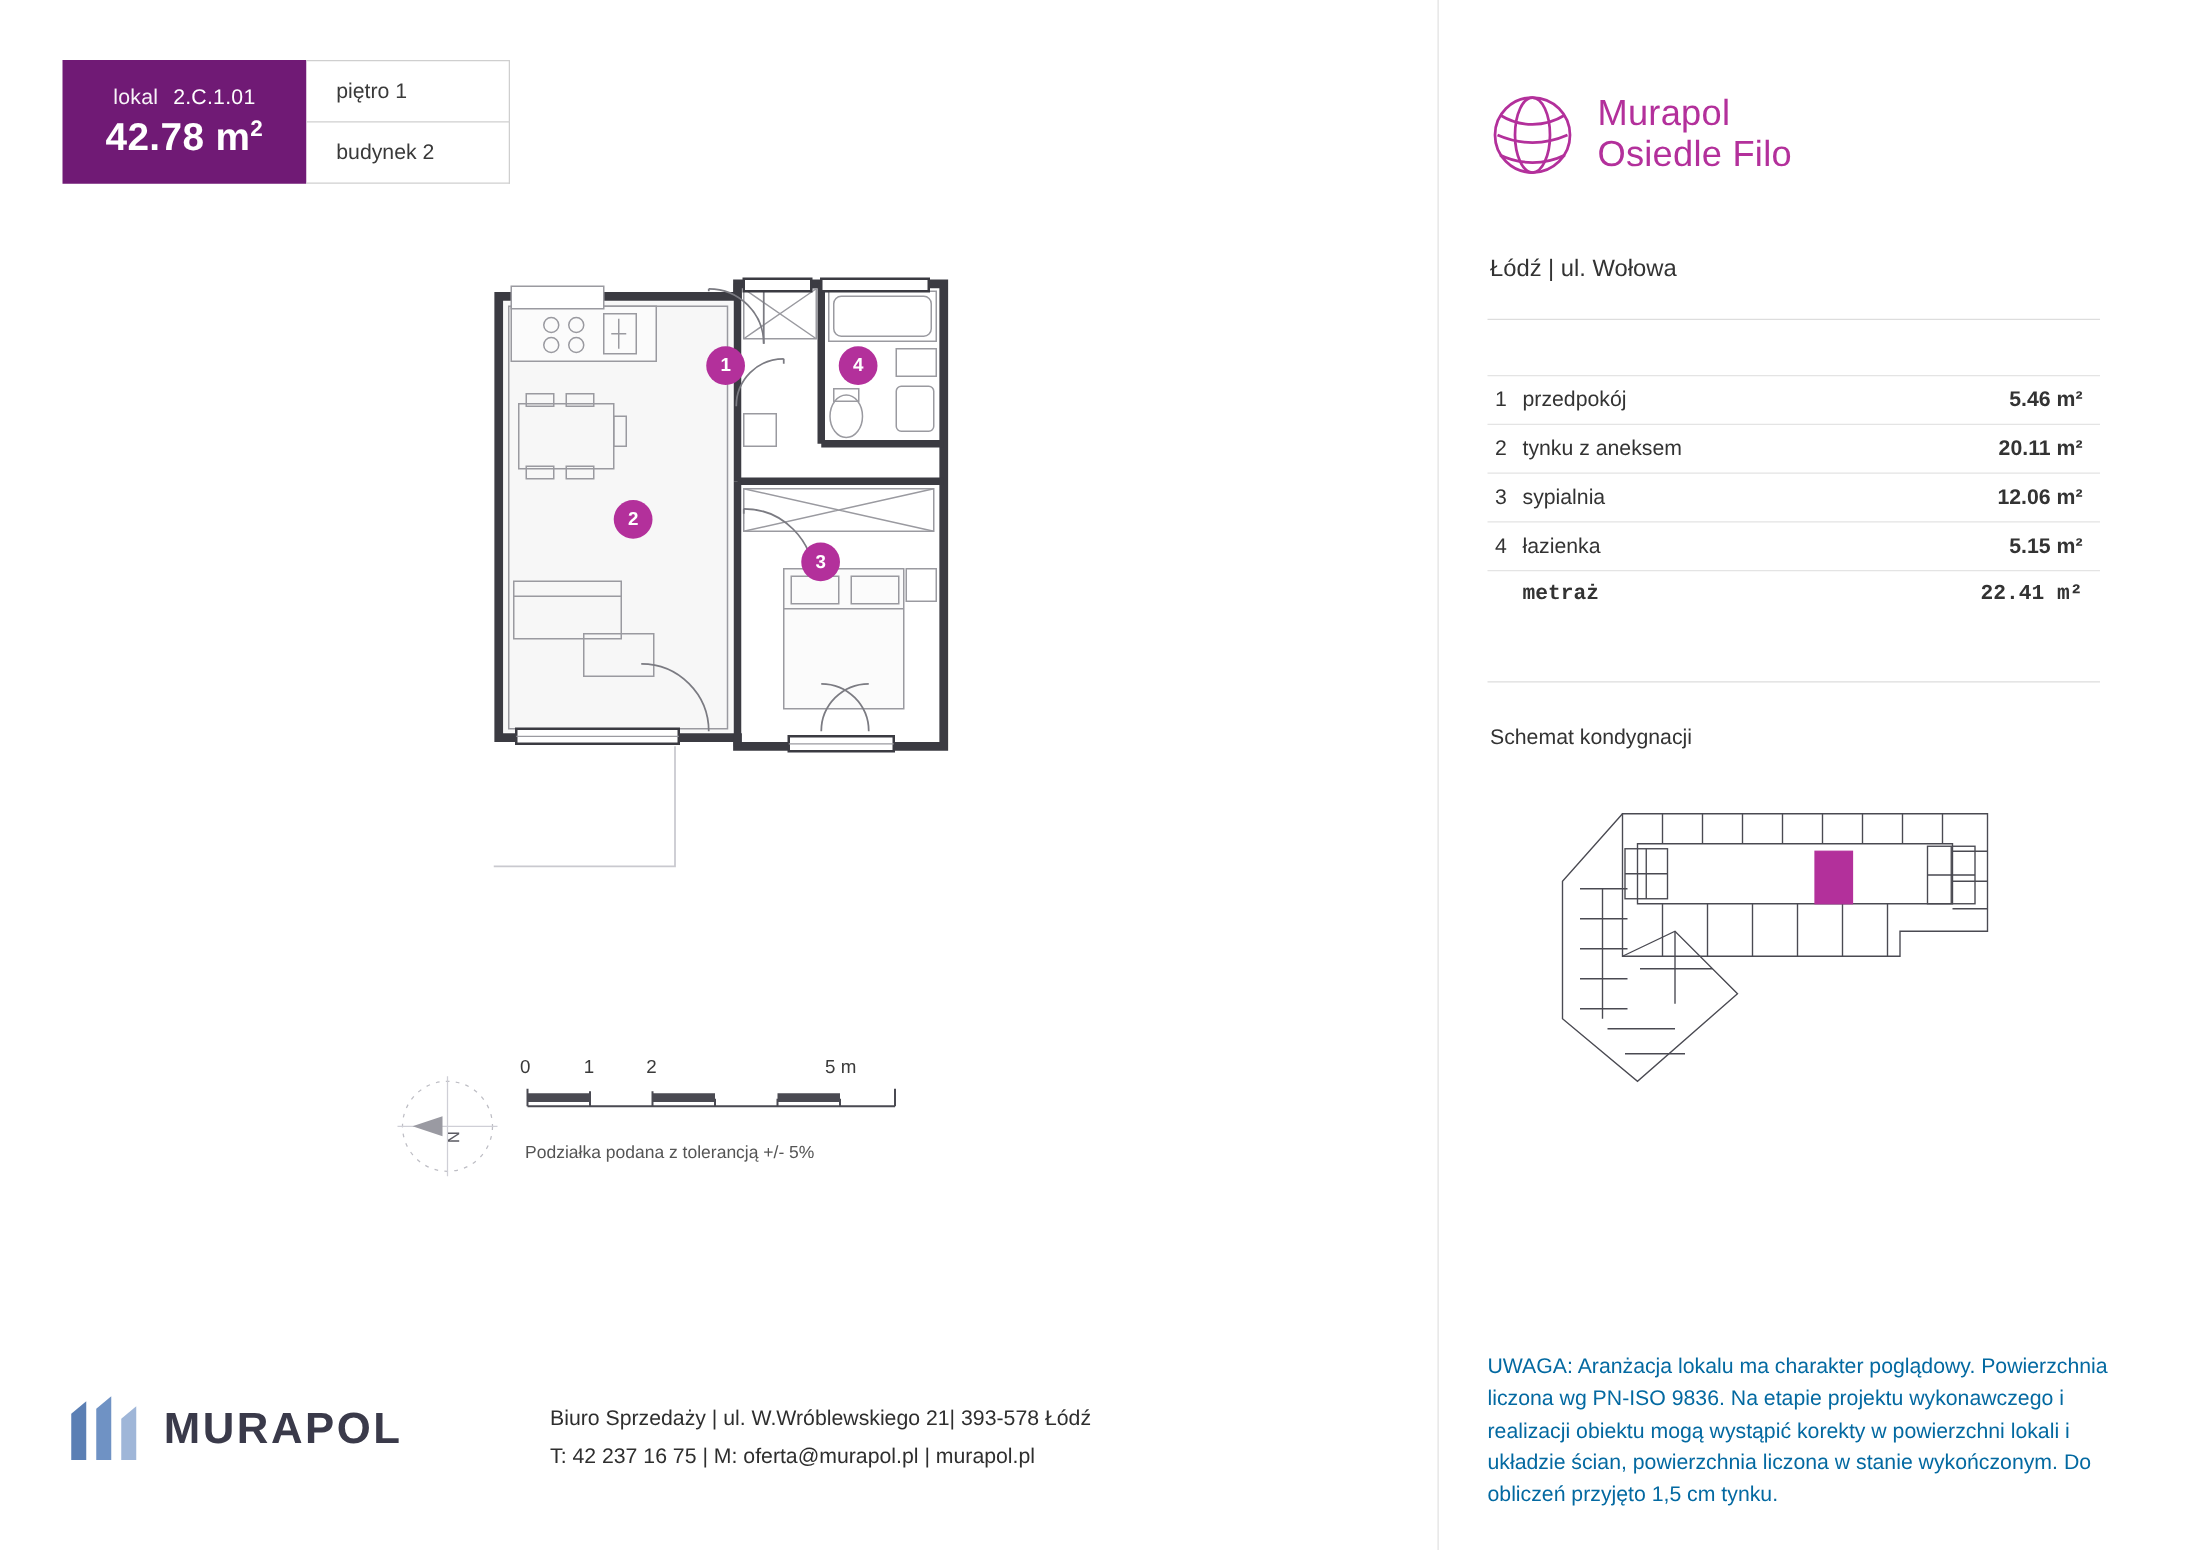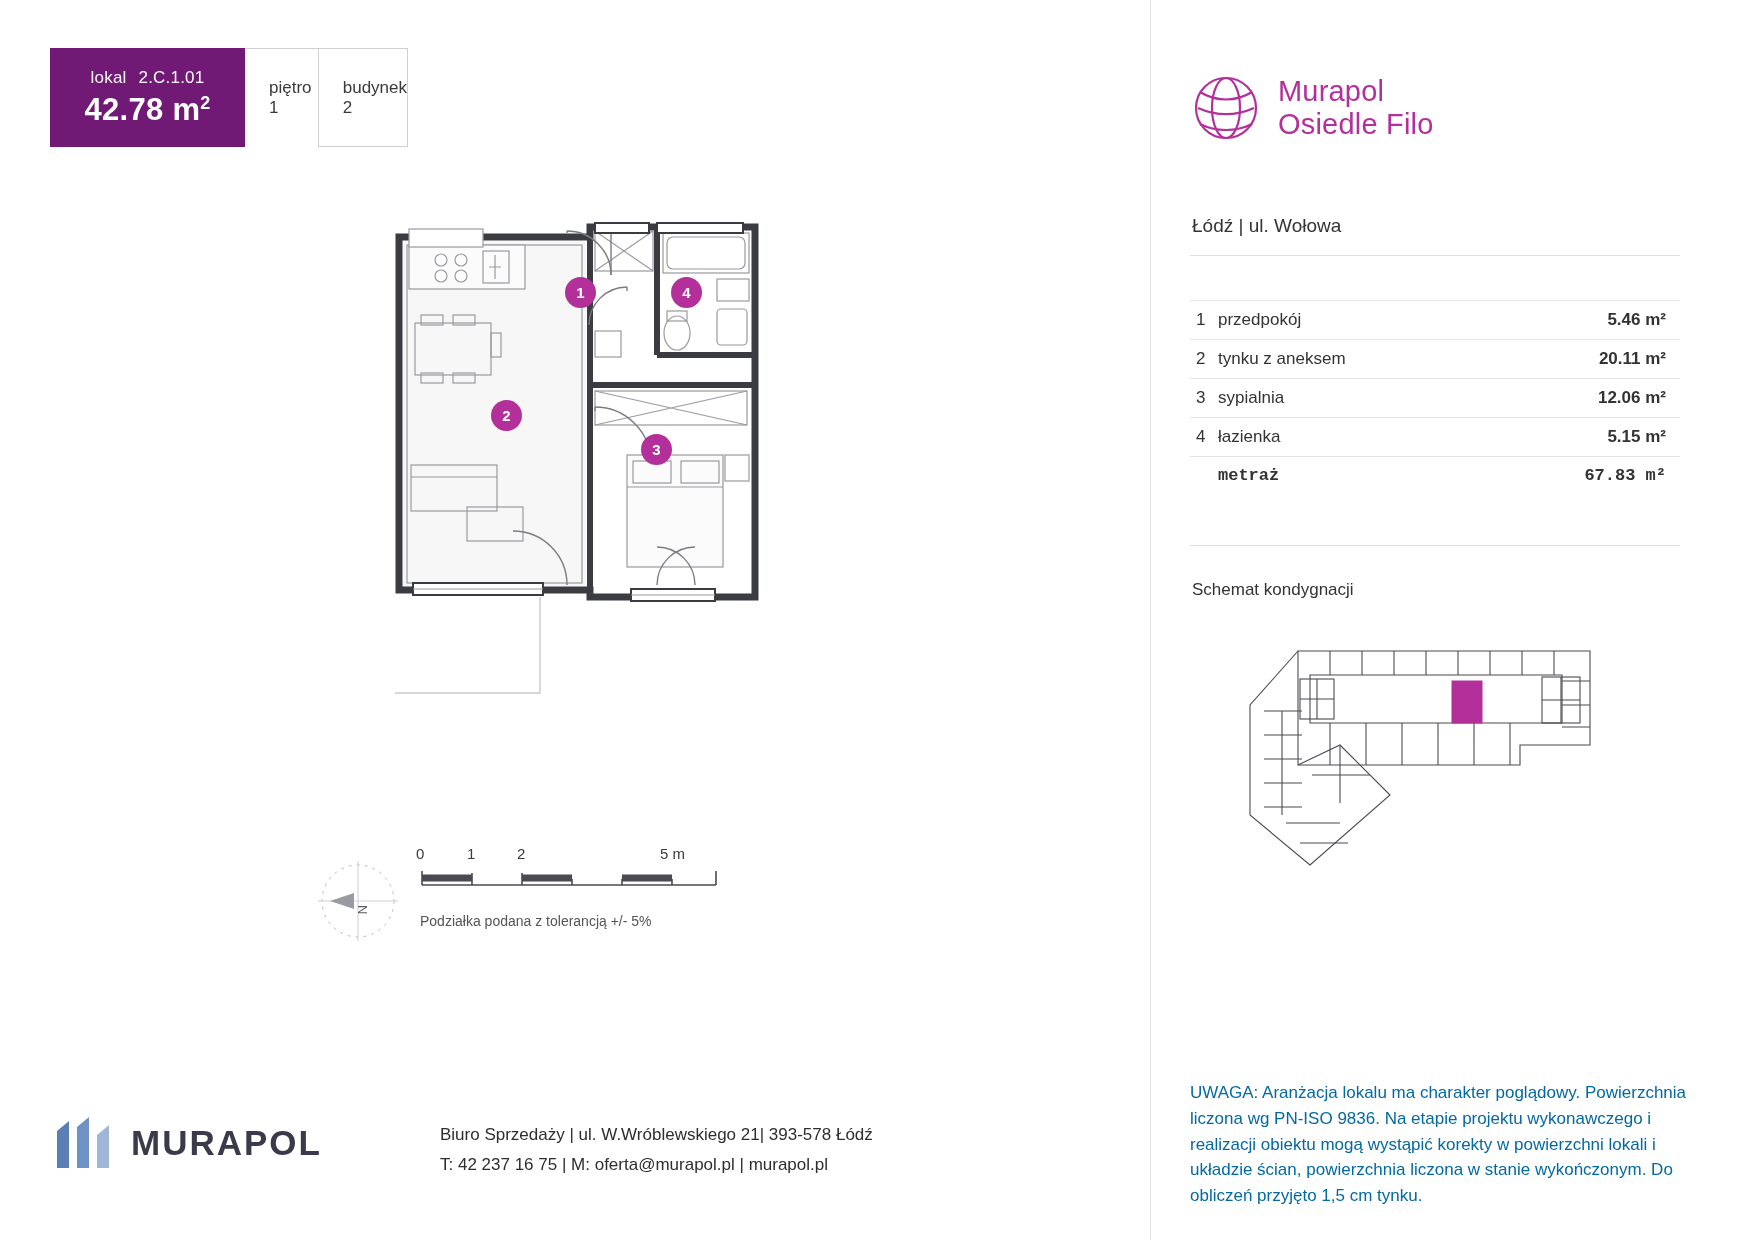--- a/index.html
+++ b/index.html
@@ -19,21 +19,21 @@
     background:#701a75;color:#fff;width:195px;height:99px;
     display:flex;flex-direction:column;justify-content:center;align-items:center;
     box-sizing:border-box;
   }
   .badge .lokal-line{font-size:17px;letter-spacing:.2px;margin-bottom:4px;}
   .badge .lokal-line .lbl{font-weight:400;opacity:.95;}
   .badge .lokal-line .val{font-weight:400;margin-left:7px;}
   .badge .area{font-size:31px;font-weight:700;letter-spacing:.3px;}
   .badge .area sup{font-size:18px;vertical-align:super;}
 
-  .meta{display:flex;flex-direction:row;width:163px;}
+  .meta{display:flex;flex-direction:column;width:163px;}
   .meta .cell{
     flex:1;border:1px solid #cfcfcf;border-left:none;
     display:flex;align-items:center;padding-left:24px;
     font-size:17px;color:#3a3a3a;box-sizing:border-box;
   }
   .meta .cell:first-child{border-bottom:none;}
 
   
   .plan{position:absolute;left:395px;top:215px;width:460px;height:500px;}
   .plan svg{display:block;}
@@ -54,21 +54,21 @@
   .vline{position:absolute;left:1150px;top:0;width:1px;height:1240px;background:#e2e2e2;}
 
   
   .right{position:absolute;left:1190px;top:0;width:530px;height:1240px;}
 
   .brand{position:absolute;left:0px;top:68px;display:flex;align-items:center;}
   .brand .logo{width:72px;height:80px;margin-right:16px;}
   .brand .names{line-height:1.15;}
   .brand .n1{font-size:29px;color:#b3309b;letter-spacing:.2px;}
   .brand .n2{font-size:29px;color:#b3309b;letter-spacing:.2px;}
-  .addr{position:absolute;left:2px;top:215px;font-size:19px;color:#333;}
+  .addr{position:absolute;left:2px;top:205px;font-size:19px;color:#333;}
 
   .rule{position:absolute;left:0;width:490px;height:1px;background:#ddd;}
 
   .areas{position:absolute;left:0px;top:300px;width:490px;}
   .arow{
     display:flex;align-items:center;justify-content:space-between;
     padding:9px 4px 9px 6px;border-bottom:1px solid #e4e4e4;
     font-size:17px;color:#333;
   }
   .arow:first-child{border-top:1px solid #e4e4e4;}
@@ -294,21 +294,21 @@
           <span class="idx">4</span>
           <span>łazienka</span>
         </div>
         <div class="val">5.15 m²</div>
       </div>
       <div class="arow total">
         <div class="left">
           <span class="idx"></span>
           <span>metraż</span>
         </div>
-        <div class="val">67.83 m²</div>
+        <div class="val">22.41 m²</div>
       </div>
     </div>
 
     <div class="rule" style="top:545px;"></div>
 
     <div class="schemat-title">Schemat kondygnacji</div>
 
     <div class="schemat">
       <svg width="500" height="270" viewBox="0 0 500 270">
         <g fill="none" stroke="#4a4a52" stroke-width="1.1">

